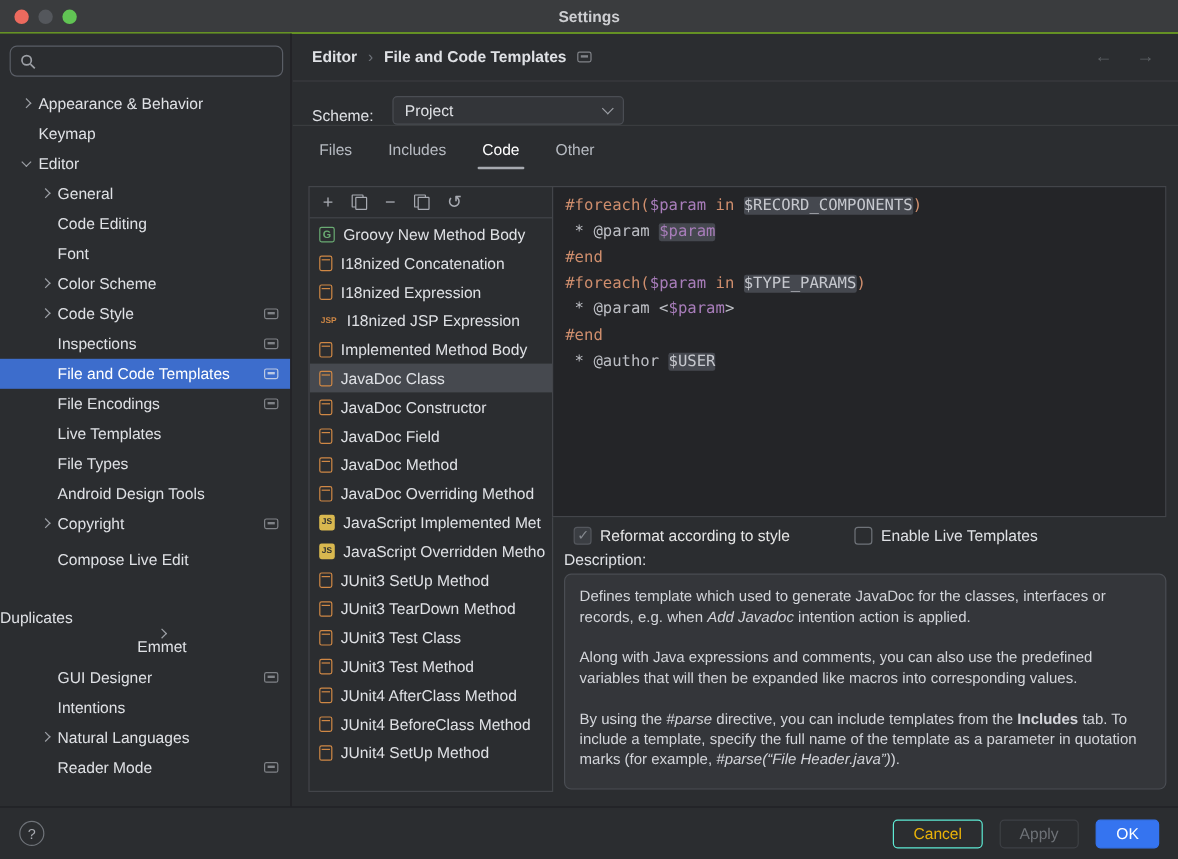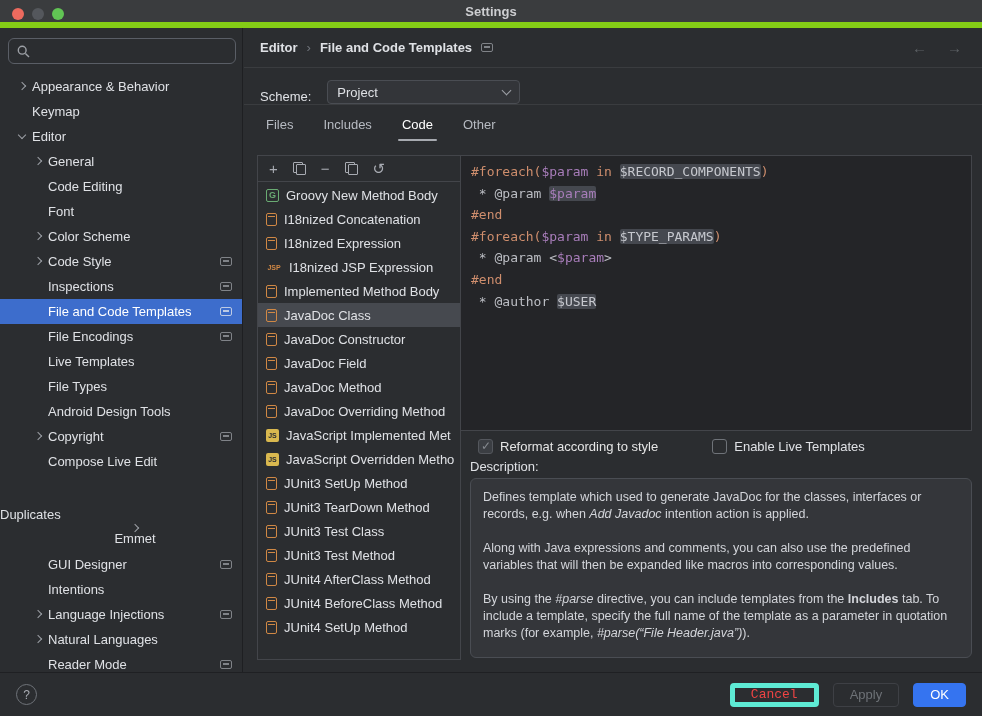--- a/index.html
+++ b/index.html
@@ -5,21 +5,21 @@
   * { margin:0; padding:0; box-sizing:border-box; }
   html,body { width:982px; height:716px; }
   body {
     position:relative; overflow:hidden;
     background:#2B2D30; color:#DFE1E5;
     font-family:"Liberation Sans", sans-serif; font-size:13px;
   }
 
   
   .titlebar { position:absolute; left:0; top:0; width:982px; height:28px;
-    background:#3A3C3E; border-bottom:6px solid #84cc16;
+    background:#3A3C3E; border-bottom:1px solid #84cc16;
     display:flex; align-items:center; justify-content:center; }
   .traffic { position:absolute; left:12px; top:8px; display:flex; gap:8px; }
   .tl { width:12px; height:12px; border-radius:50%; }
   .tl.red { background:#EC6A5E; }
   .tl.yellow { background:#54575C; }
   .tl.green { background:#61C454; }
   .win-title { font-weight:bold; color:#CDCED1; font-size:13px; }
 
   
   .sidebar { position:absolute; left:0; top:28px; width:243px; height:644px;
@@ -122,21 +122,21 @@
   .desc-box .seg-b { font-weight:bold; }
 
   
   .footer { position:absolute; left:0; top:672px; width:982px; height:44px;
     border-top:1px solid #1F2023; display:flex; align-items:center; padding:0 16px; }
   .help-btn { width:21px; height:21px; border:1px solid #6F7379; border-radius:50%;
     color:#A8ABB2; display:flex; align-items:center; justify-content:center; font-size:12px; cursor:default; }
   .footer-buttons { margin-left:auto; display:flex; gap:14px; }
   .btn { height:24px; padding:0 16px; border-radius:4px; display:flex; align-items:center;
     justify-content:center; cursor:default; }
-  .btn.normal { border:5px solid #5eead4; color:#ef4444; background:transparent;font-family:Liberation Mono, monospace; }
+  .btn.normal { border:1px solid #5eead4; color:#eab308; background:transparent; }
   .btn.disabled { border:1px solid #3E4045; color:#6E7277; }
   .btn.primary { background:var(--accent); border:1px solid var(--accent); color:#FFFFFF; }
 </style>
 </head>
 <body>
 
 <div class="titlebar">
   <div class="traffic">
     <span class="tl red"></span>
     <span class="tl yellow"></span>
@@ -216,45 +216,38 @@
       <div class="side-row" style="padding-left: 48px;">
         <span>Android Design Tools</span>
       </div>
       <div class="side-row" style="padding-left: 28px;">
         <span class="tree-chev-wrap">
           <span class="tree-chev"></span>
         </span>
         <span>Copyright</span>
         <span class="badge-ic"></span>
       </div>
-      <div class="side-row" style="padding-left: 48px;">
+      <div class="side-row" style="padding-left: 48px; align-items: flex-end;">
         <span>Compose Live Edit</span>
       </div>
       <div class="side-row" style=" margin-top: 28px;">
         <span>Duplicates</span>
       </div>
       <div class="side-row" style="padding-left: 28px; flex-direction: column;">
         <span class="tree-chev-wrap">
           <span class="tree-chev"></span>
         </span>
         <span>Emmet</span>
       </div>
       <div class="side-row" style="padding-left: 48px;">
         <span>GUI Designer</span>
         <span class="badge-ic"></span>
       </div>
       <div class="side-row" style="padding-left: 48px;">
         <span>Intentions</span>
-      </div>
-      <div class="side-row" style="padding-left: 28px;">
-        <span class="tree-chev-wrap">
-          <span class="tree-chev"></span>
-        </span>
-        <span>Language Injections</span>
-        <span class="badge-ic"></span>
       </div>
       <div class="side-row" style="padding-left: 28px;">
         <span class="tree-chev-wrap">
           <span class="tree-chev"></span>
         </span>
         <span>Natural Languages</span>
       </div>
       <div class="side-row" style="padding-left: 48px;">
         <span>Reader Mode</span>
         <span class="badge-ic"></span>

